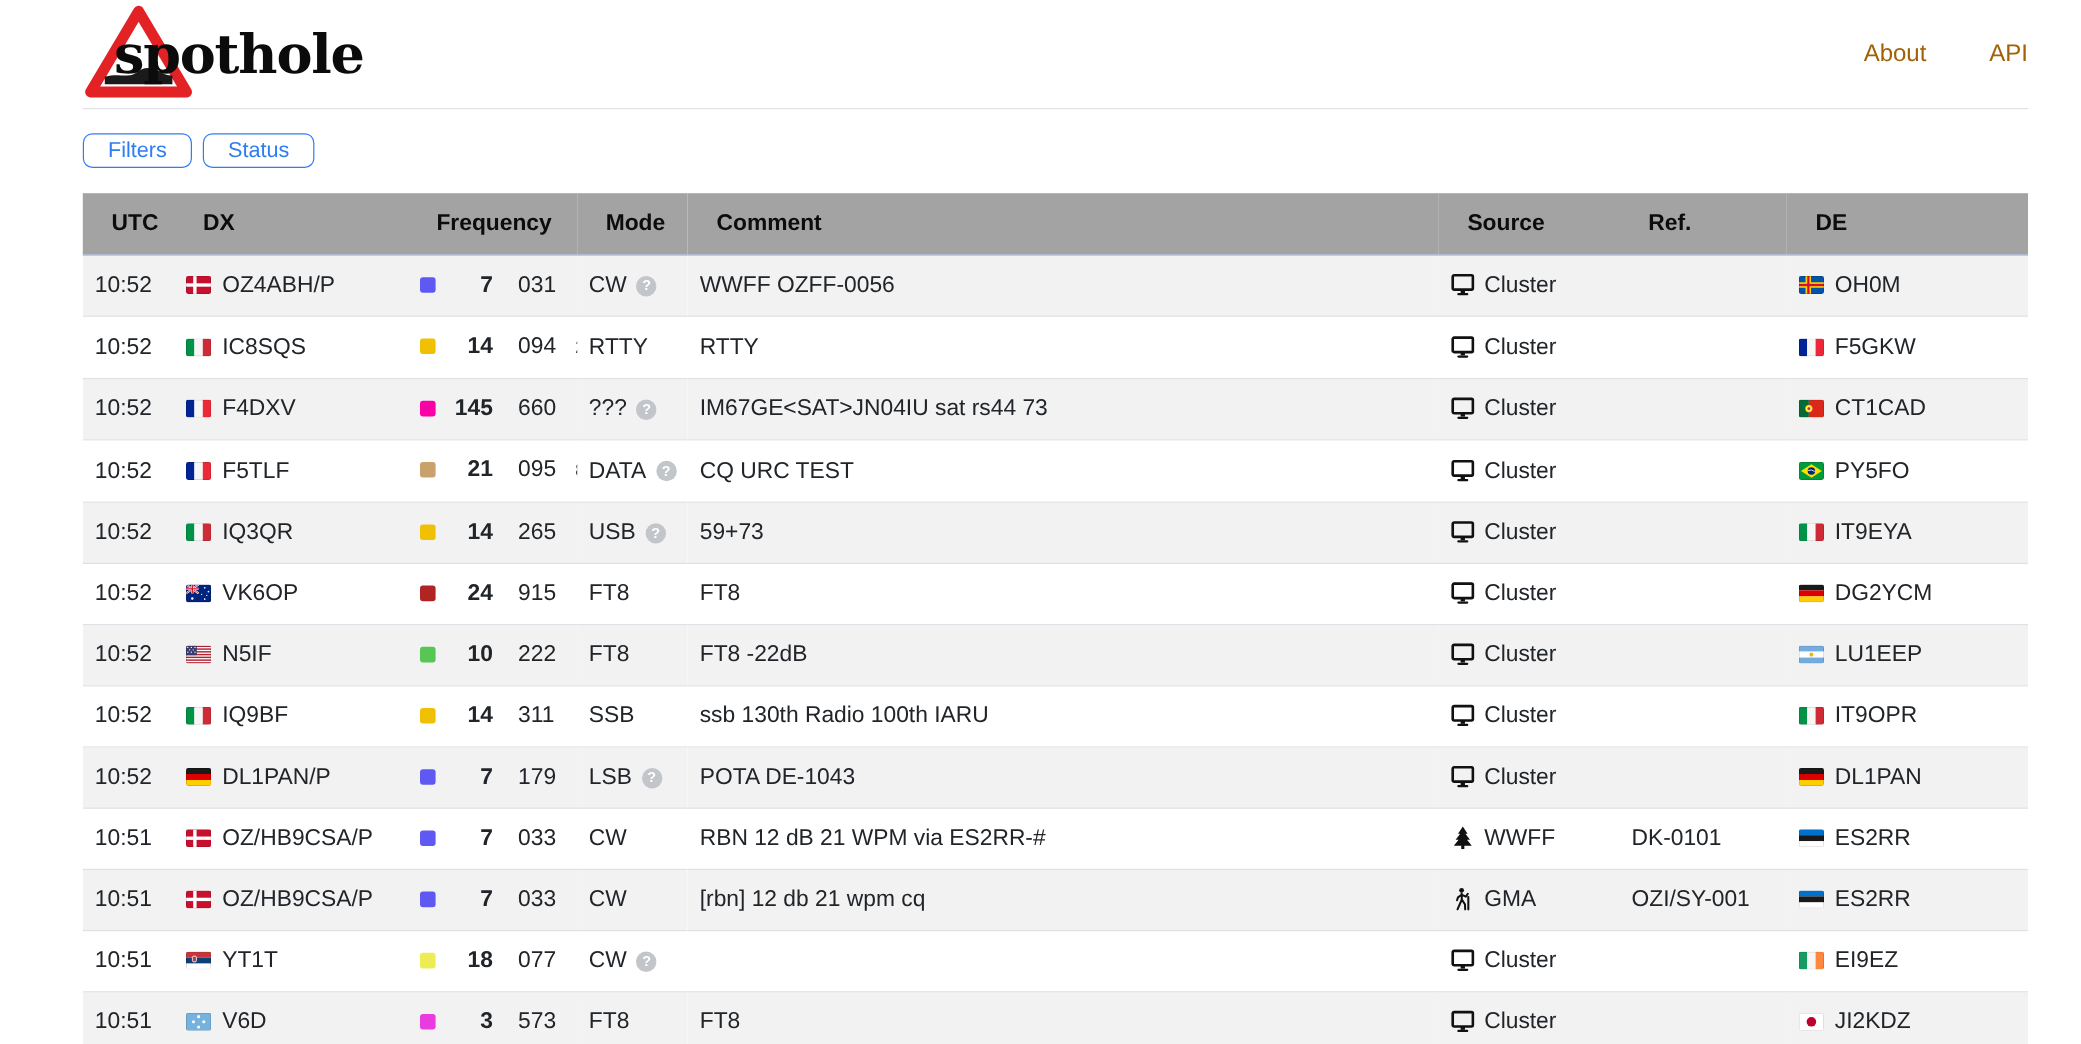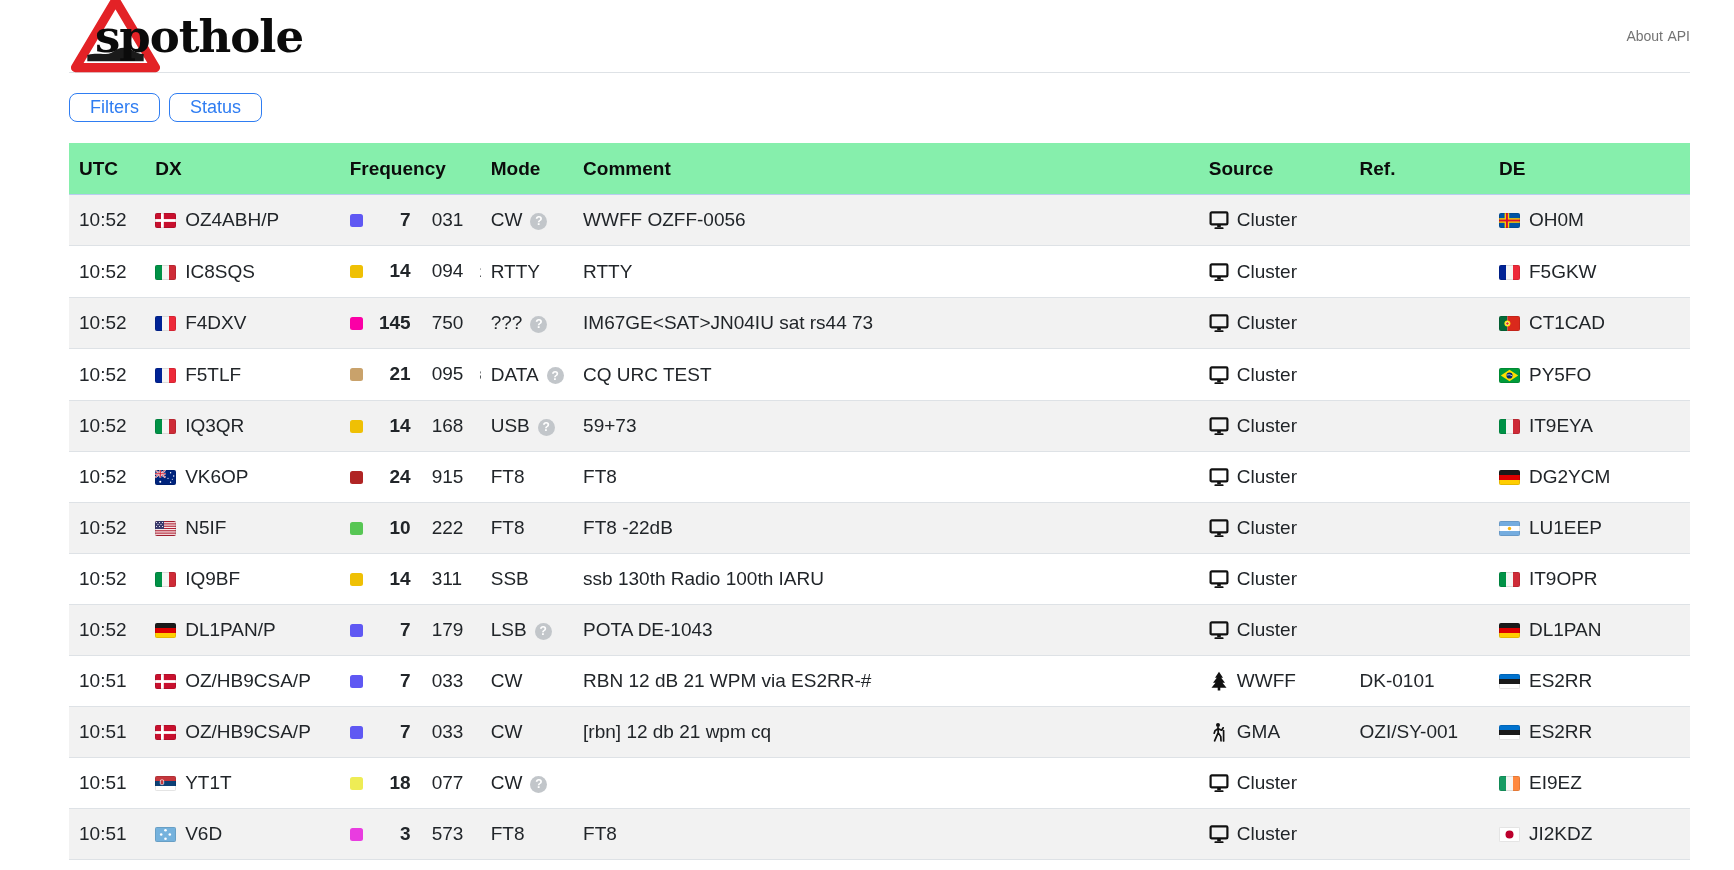--- a/index.html
+++ b/index.html
@@ -5,37 +5,37 @@
   * { box-sizing: border-box; }
   html,body { margin:0; padding:0; }
   body {
     width:1734px; height:870px; overflow:hidden; background:#fff;
     font-family:"Liberation Sans","DejaVu Sans",sans-serif; color:#212529;
   }
   .page { margin:0 44px 0 69px; }
 
   
   header { display:flex; justify-content:space-between; align-items:center;
-           height:73px; border-bottom:1px solid #dee2e6; }
+           height:91px; border-bottom:1px solid #dee2e6; }
   .logo { display:flex; align-items:center; text-decoration:none; color:#0b0b0b; position:relative; }
   .logo-text { font-family:"DejaVu Serif","Liberation Serif",serif; font-weight:bold;
                font-size:45px; letter-spacing:-1px; margin-left:-67px; position:relative; z-index:2; line-height:1; }
-  nav a { color:#737373; text-decoration:none; font-size:14px; cursor:pointer; }
+  nav a { color:#a16207; text-decoration:none; font-size:20px; margin-left:48px; cursor:pointer; }
 
   
   .statusbar { display:flex; justify-content:space-between; align-items:center; margin:20px 0 21px 0; }
   .updated { font-size:19px; }
   .actions { display:flex; gap:9px; }
   .btn { background:#fff; border:1px solid #2f7df2; color:#2f7df2; border-radius:8px;
          padding:2px 20px; font-size:18px; font-family:inherit; cursor:pointer; line-height:1.3; }
 
   
   table { width:100%; border-collapse:collapse; table-layout:fixed; font-size:19px; }
-  thead th { background:#86efac; text-align:left; font-weight:bold; color:#0c0c0c;
-             padding:13px 10px; line-height:25px; border-bottom:1px solid #b9cdf0; }
+  thead th { background:#a3a3a3; text-align:left; font-weight:bold; color:#0c0c0c;
+             padding:13px 24px; line-height:25px; border-bottom:1px solid #b9cdf0; }
   tbody td { padding:12px 10px; line-height:26px; border-bottom:1px solid #dee2e6;
              vertical-align:middle; white-space:nowrap; overflow:hidden; }
   tbody tr:nth-child(odd) { background:#f2f2f2; }
 
   .flag { display:inline-block; width:21px; height:15px; margin-right:9px;
           vertical-align:-2px; border-radius:2px; overflow:hidden; line-height:0; }
   .flag svg { display:block; }
 
   .band { display:inline-block; width:13px; height:13px; border-radius:2.5px;
           margin-right:11px; vertical-align:-1px; }
@@ -154,21 +154,21 @@
               </svg></span><span class="call">F5GKW</span></td>
         </tr>
         <tr>
           <td class="c-utc">10:52</td>
           <td class="c-dx"><span class="flag"><svg width="21" height="15" viewBox="0 0 21 15">
                 <rect width="7" height="15" fill="#002395"></rect>
                 <rect x="7" width="7" height="15" fill="#f6f6f4"></rect>
                 <rect x="14" width="7" height="15" fill="#ed2939"></rect>
                 <rect x="0.3" y="0.3" width="20.4" height="14.4" fill="none" stroke="rgba(0,0,0,0.18)" stroke-width="0.6"></rect>
               </svg></span><span class="call">F4DXV</span></td>
-          <td class="c-freq"><span class="band" style="background:#fb00a6"></span><span class="mhz">145</span><span class="khz">750</span></td>
+          <td class="c-freq"><span class="band" style="background:#fb00a6"></span><span class="mhz">145</span><span class="khz">660</span></td>
           <td class="c-mode"><span>???</span><span class="help">?</span></td>
           <td class="c-comment">IM67GE&lt;SAT&gt;JN04IU sat rs44 73</td>
           <td class="c-source"><span class="src-icon"><svg width="20" height="20" viewBox="0 0 20 20">
                 <rect x="1.6" y="2.4" width="16.8" height="12" rx="1.2" fill="none" stroke="#111" stroke-width="2.2"></rect>
                 <rect x="8.2" y="14.6" width="3.6" height="2.6" fill="#111"></rect>
                 <rect x="5.4" y="17.2" width="9.2" height="1.9" rx="0.95" fill="#111"></rect>
               </svg></span><span>Cluster</span></td>
           <td class="c-ref"></td>
           <td class="c-de"><span class="flag"><svg width="21" height="15" viewBox="0 0 21 15">
                 <rect width="8.4" height="15" fill="#046a38"></rect>
@@ -204,21 +204,21 @@
               </svg></span><span class="call">PY5FO</span></td>
         </tr>
         <tr>
           <td class="c-utc">10:52</td>
           <td class="c-dx"><span class="flag"><svg width="21" height="15" viewBox="0 0 21 15">
                 <rect width="7" height="15" fill="#009246"></rect>
                 <rect x="7" width="7" height="15" fill="#f6f6f4"></rect>
                 <rect x="14" width="7" height="15" fill="#ce2b37"></rect>
                 <rect x="0.3" y="0.3" width="20.4" height="14.4" fill="none" stroke="rgba(0,0,0,0.18)" stroke-width="0.6"></rect>
               </svg></span><span class="call">IQ3QR</span></td>
-          <td class="c-freq"><span class="band" style="background:#efc004"></span><span class="mhz">14</span><span class="khz">168</span></td>
+          <td class="c-freq"><span class="band" style="background:#efc004"></span><span class="mhz">14</span><span class="khz">265</span></td>
           <td class="c-mode"><span>USB</span><span class="help">?</span></td>
           <td class="c-comment">59+73</td>
           <td class="c-source"><span class="src-icon"><svg width="20" height="20" viewBox="0 0 20 20">
                 <rect x="1.6" y="2.4" width="16.8" height="12" rx="1.2" fill="none" stroke="#111" stroke-width="2.2"></rect>
                 <rect x="8.2" y="14.6" width="3.6" height="2.6" fill="#111"></rect>
                 <rect x="5.4" y="17.2" width="9.2" height="1.9" rx="0.95" fill="#111"></rect>
               </svg></span><span>Cluster</span></td>
           <td class="c-ref"></td>
           <td class="c-de"><span class="flag"><svg width="21" height="15" viewBox="0 0 21 15">
                 <rect width="7" height="15" fill="#009246"></rect>

